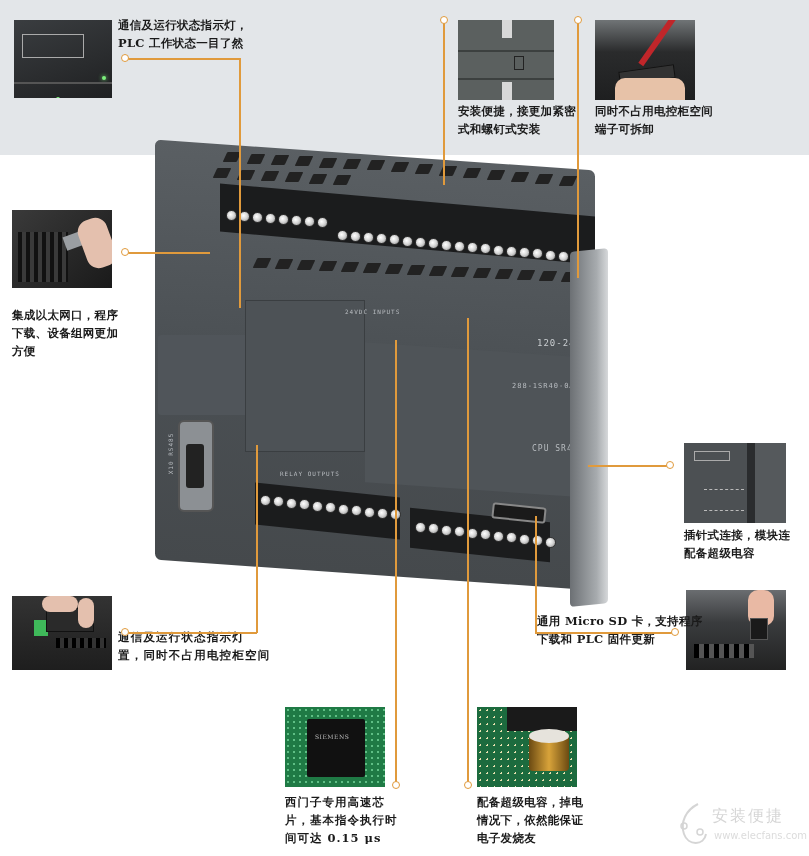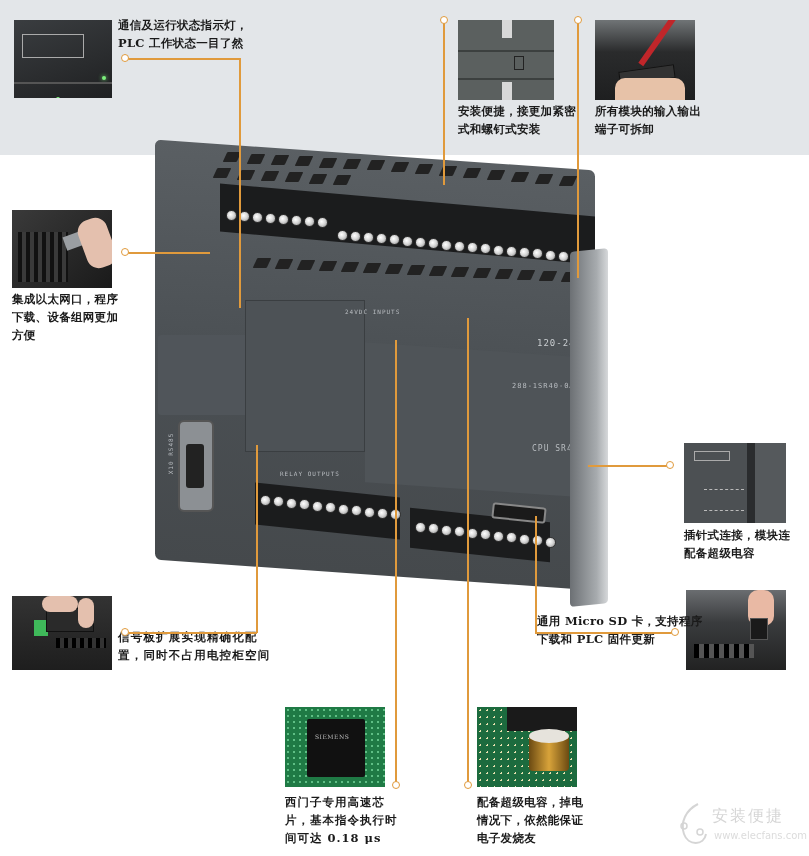--- a/index.html
+++ b/index.html
@@ -42,65 +42,65 @@
   <div style="position:absolute;left:56px;top:36px;width:8px;height:12px;border:1px solid #222;"></div>
 </div>
 <div class="cap" style="left:458px;top:102px;">安装便捷，接更加紧密
 式和螺钉式安装</div>
 
 <div class="thumb" style="left:595px;top:20px;width:100px;height:80px;background:linear-gradient(180deg,#707476 0%,#2a2b2c 40%,#1e1f20 100%);">
   <div style="position:absolute;left:60px;top:-10px;width:6px;height:60px;background:#c0262a;transform:rotate(35deg);"></div>
   <div style="position:absolute;left:24px;top:48px;width:54px;height:12px;background:#333;transform:rotate(-8deg);border:1px solid #111;"></div>
   <div style="position:absolute;left:20px;top:58px;width:70px;height:22px;background:#e7c2a8;border-radius:10px 10px 0 0;"></div>
 </div>
-<div class="cap" style="left:595px;top:102px;">所有模块的输入输出
+<div class="cap" style="left:595px;top:102px;">同时不占用电控柜空间
 端子可拆卸</div>
 
 <div class="thumb" style="left:12px;top:210px;width:100px;height:78px;background:linear-gradient(135deg,#3a3a3a,#1a1a1a);">
   <div style="position:absolute;left:6px;top:22px;width:50px;height:50px;background:repeating-linear-gradient(90deg,#111 0 4px,#3a3a3a 4px 8px);"></div>
   <div style="position:absolute;left:52px;top:22px;width:30px;height:14px;background:#9a9ea2;transform:rotate(-20deg);"></div>
   <div style="position:absolute;left:70px;top:8px;width:30px;height:50px;background:#e4c0ae;border-radius:12px;transform:rotate(-20deg);"></div>
 </div>
-<div class="cap" style="left:12px;top:290px;">集成以太网口，程序
+<div class="cap" style="left:12px;top:306px;">集成以太网口，程序
 下载、设备组网更加
 方便</div>
 
 <div class="thumb" style="left:684px;top:443px;width:102px;height:80px;background:linear-gradient(90deg,#4c5053 0%,#4c5053 62%,#2a2c2e 62%,#2a2c2e 70%,#55595c 70%);">
   <div style="position:absolute;left:10px;top:8px;width:34px;height:8px;border:1px solid #aaa;"></div>
   <div style="position:absolute;left:20px;top:46px;width:40px;height:20px;border-top:1px dashed #bbb;border-bottom:1px dashed #bbb;"></div>
 </div>
 <div class="cap" style="left:684px;top:526px;">插针式连接，模块连
 配备超级电容</div>
 
 <div class="thumb" style="left:12px;top:596px;width:100px;height:74px;background:linear-gradient(180deg,#333 0%,#1e1e1e 100%);">
   <div style="position:absolute;left:22px;top:24px;width:14px;height:16px;background:#3fb95a;"></div>
   <div style="position:absolute;left:34px;top:12px;width:46px;height:22px;background:#2a2a2a;border:1px solid #111;"></div>
   <div style="position:absolute;left:30px;top:0;width:36px;height:16px;background:#e4c0ae;border-radius:8px;"></div>
   <div style="position:absolute;left:66px;top:2px;width:16px;height:30px;background:#e4c0ae;border-radius:8px;"></div>
   <div style="position:absolute;left:44px;top:42px;width:50px;height:10px;background:repeating-linear-gradient(90deg,#000 0 4px,#333 4px 8px);"></div>
 </div>
-<div class="cap" style="left:118px;top:628px;letter-spacing:1.2px;">信号板扩展实现精确化配
+<div class="cap" style="left:118px;top:628px;letter-spacing:1.2px;">通信及运行状态指示灯
 置，同时不占用电控柜空间</div>
 
 <div class="thumb" style="left:686px;top:590px;width:100px;height:80px;background:linear-gradient(180deg,#6a6d70 0%,#3a3c3e 40%,#222 100%);">
   <div style="position:absolute;left:62px;top:0;width:26px;height:36px;background:#e9b9a4;border-radius:10px;"></div>
   <div style="position:absolute;left:64px;top:28px;width:16px;height:20px;background:#1a1a1a;border:1px solid #555;"></div>
   <div style="position:absolute;left:8px;top:54px;width:60px;height:14px;background:repeating-linear-gradient(90deg,#000 0 5px,#555 5px 10px);"></div>
 </div>
 <div class="cap" style="left:537px;top:612px;">通用 Micro SD 卡，支持程序
 下载和 PLC 固件更新</div>
 
 <div class="thumb" style="left:285px;top:707px;width:100px;height:80px;background:#1f7a45;background-image:radial-gradient(#5fbf85 1px,transparent 1px);background-size:6px 6px;">
   <div style="position:absolute;left:22px;top:12px;width:58px;height:58px;background:#111;border-radius:2px;">
     <div style="position:absolute;left:8px;top:14px;color:#bbb;font-size:6px;font-family:'DejaVu Serif',serif;letter-spacing:0.5px;">SIEMENS</div>
   </div>
 </div>
 <div class="cap" style="left:285px;top:793px;letter-spacing:1px;">西门子专用高速芯
 片，基本指令执行时
-间可达 0.18 μs</div>
+间可达 0.15 μs</div>
 
 <div class="thumb" style="left:477px;top:707px;width:100px;height:80px;background:#1c6b3e;background-image:radial-gradient(#e8e0b0 1px,transparent 1px);background-size:7px 7px;">
   <div style="position:absolute;left:30px;top:0;width:70px;height:24px;background:#1a1a1a;"></div>
   <div style="position:absolute;left:52px;top:26px;width:40px;height:38px;background:linear-gradient(90deg,#6b4a12,#d8a33a,#6b4a12);border-radius:4px;"></div>
   <div style="position:absolute;left:52px;top:22px;width:40px;height:14px;background:#e6e3dc;border-radius:50%;"></div>
 </div>
 <div class="cap" style="left:477px;top:793px;">配备超级电容，掉电
 情况下，依然能保证
 电子发烧友</div>
 

